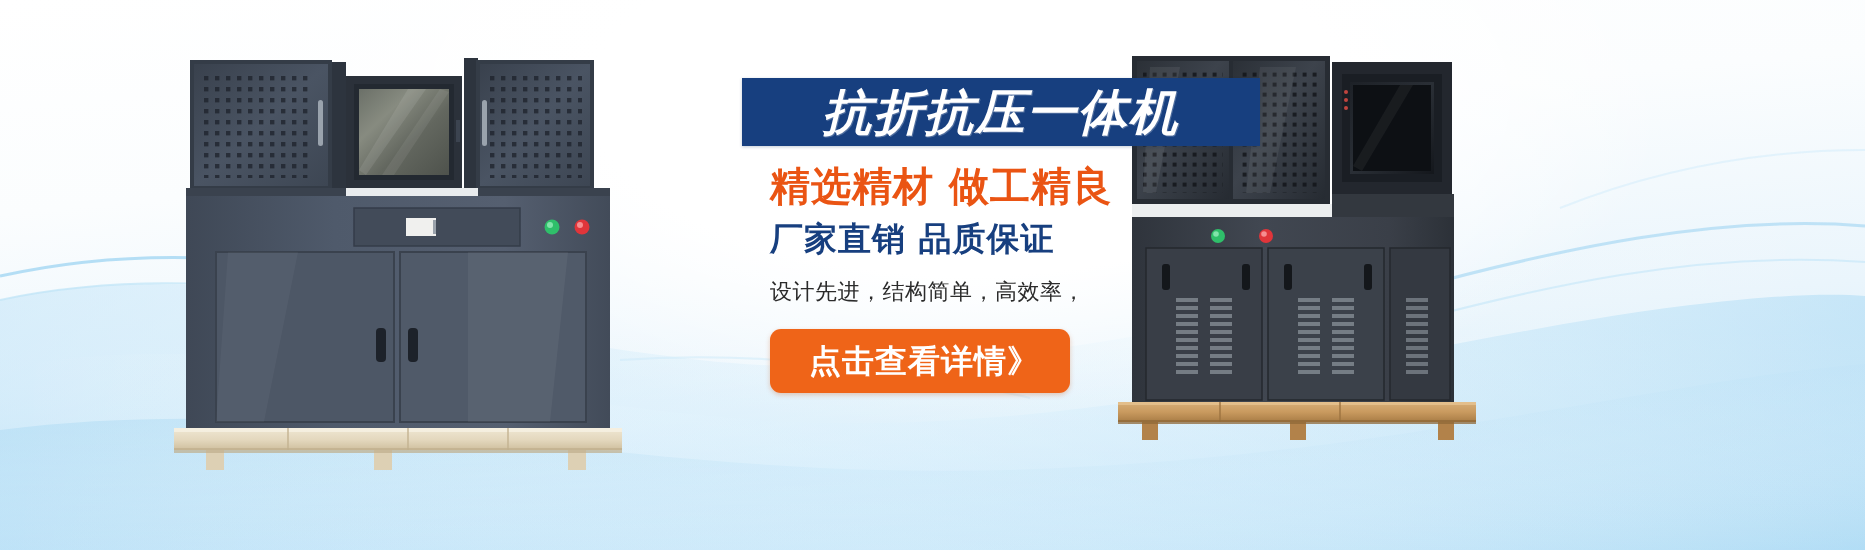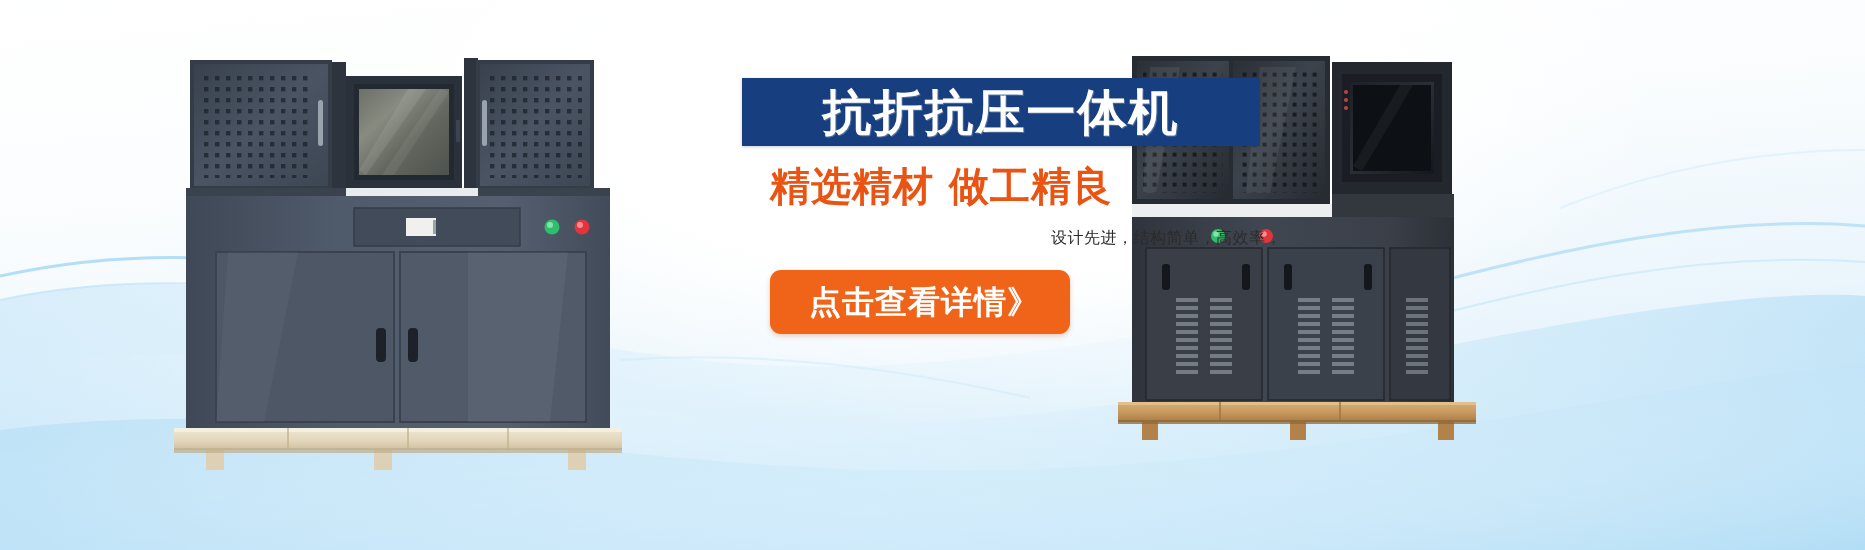--- a/index.html
+++ b/index.html
@@ -34,20 +34,21 @@
     box-shadow:0 1px 3px rgba(20,50,100,.25);
   }
   .title-banner .ttxt {
     color:#ffffff;
     font-size:49px;
     font-weight:bold;
     letter-spacing:2px;
     line-height:1;
     white-space:nowrap;
     text-shadow:1px 1px 0 rgba(255,255,255,.25);
+    font-style:italic;
   }
   .sub-orange {
     margin-top:19px;
     margin-left:28px;
     color:#ea5413;
     font-size:40px;
     font-weight:bold;
     letter-spacing:1px;
     line-height:1.08;
     white-space:nowrap;
@@ -59,25 +60,24 @@
     font-size:33px;
     font-weight:bold;
     letter-spacing:1px;
     line-height:1.08;
     white-space:nowrap;
   }
   .desc {
     margin-top:16px;
     margin-left:28px;
     color:#2b2b2b;
-    font-size:16px;
+    font-size:22px;
     line-height:1.75;
     letter-spacing:.5px;
     white-space:nowrap;
-    text-align:right;
   }
   .cta {
     margin-top:18px;
     margin-left:28px;
     width:300px; height:64px;
     background:#ef6418;
     border-radius:11px;
     border:none;
     display:flex; align-items:center; justify-content:center;
     cursor:pointer;
@@ -376,20 +376,21 @@
     </g>
   </svg>
 
   <div class="content">
 
     <div class="title-banner">
       <span class="ttxt">抗折抗压一体机</span>
     </div>
 
     <div class="sub-orange">精选精材 做工精良</div>
+    <div class="sub-navy">厂家直销  品质保证</div>
 
     <div class="desc">
       <div>设计先进，结构简单，高效率，</div>
     </div>
 
     <button class="cta">
       <span class="ctxt">点击查看详情》</span>
     </button>
   </div>
 

